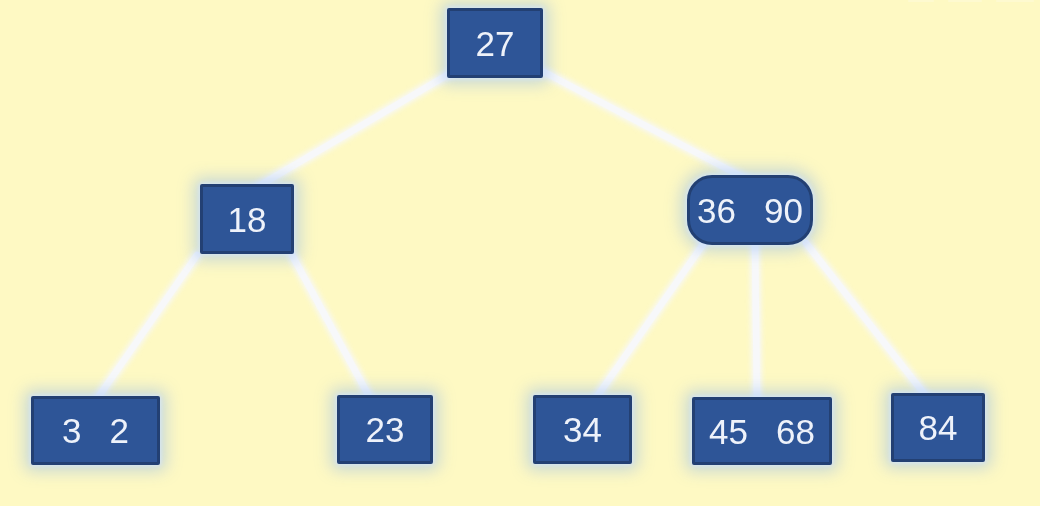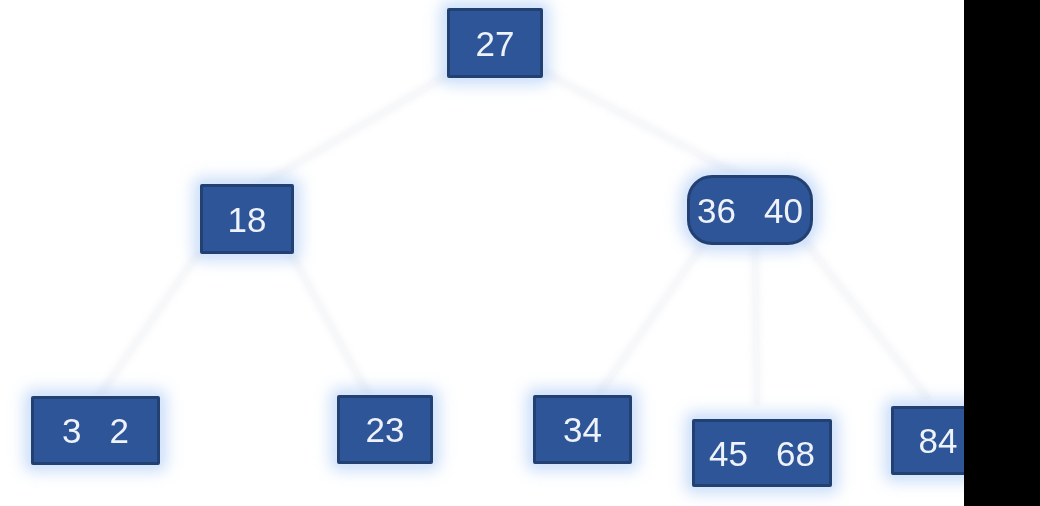--- a/index.html
+++ b/index.html
@@ -2,23 +2,23 @@
 <html><head>
 <meta charset="utf-8">
 <style>
   html, body {
     margin: 0;
     padding: 0;
     background: #000;
   }
   .canvas {
     position: relative;
-    width: 964px;
+    width: 1040px;
     height: 506px;
-    background: #ffffff;
+    background: #fef9c3;
     overflow: hidden;
     font-family: "Liberation Sans", "DejaVu Sans", sans-serif;
   }
   .edges-layer {
     position: absolute;
     left: 0;
     top: 0;
     width: 1040px;
     height: 506px;
     display: block;
@@ -84,37 +84,37 @@
   </svg>
   <div id="node-layer">
       <div class="node" style="left: 447px; top: 8px; width: 96px; height: 70px;">
         <span class="key">27</span>
       </div>
       <div class="node" style="left: 200px; top: 184px; width: 94px; height: 70px; text-align: center;">
         <span class="key">18</span>
       </div>
       <div class="node" style="left: 687px; top: 175px; width: 126px; height: 70px; border-radius: 25px;">
         <span class="key">36</span>
-        <span class="key">40</span>
+        <span class="key">90</span>
       </div>
       <div class="node" style="left: 31px; top: 396px; width: 129px; height: 69px;">
         <span class="key">3</span>
         <span class="key">2</span>
       </div>
       <div class="node" style="left: 337px; top: 395px; width: 96px; height: 69px;">
         <span class="key">23</span>
       </div>
       <div class="node" style="left: 533px; top: 395px; width: 99px; height: 69px; justify-content: center;">
         <span class="key">34</span>
       </div>
-      <div class="node" style="left: 692px; top: 397px; width: 140px; height: 68px; margin-top: 22px;">
+      <div class="node" style="left: 692px; top: 397px; width: 140px; height: 68px;">
         <span class="key">45</span>
         <span class="key">68</span>
       </div>
-      <div class="node" style="left: 891px; top: 393px; width: 94px; height: 69px; margin-top: 13px;">
+      <div class="node" style="left: 891px; top: 393px; width: 94px; height: 69px;">
         <span class="key">84</span>
       </div>
     </div>
   <div id="artifact-layer">
       <div class="artifact" style="left: 908px; width: 26px;"></div>
       <div class="artifact" style="left: 948px; width: 34px;"></div>
       <div class="artifact" style="left: 996px; width: 38px;"></div>
     </div>
 </div>
 

